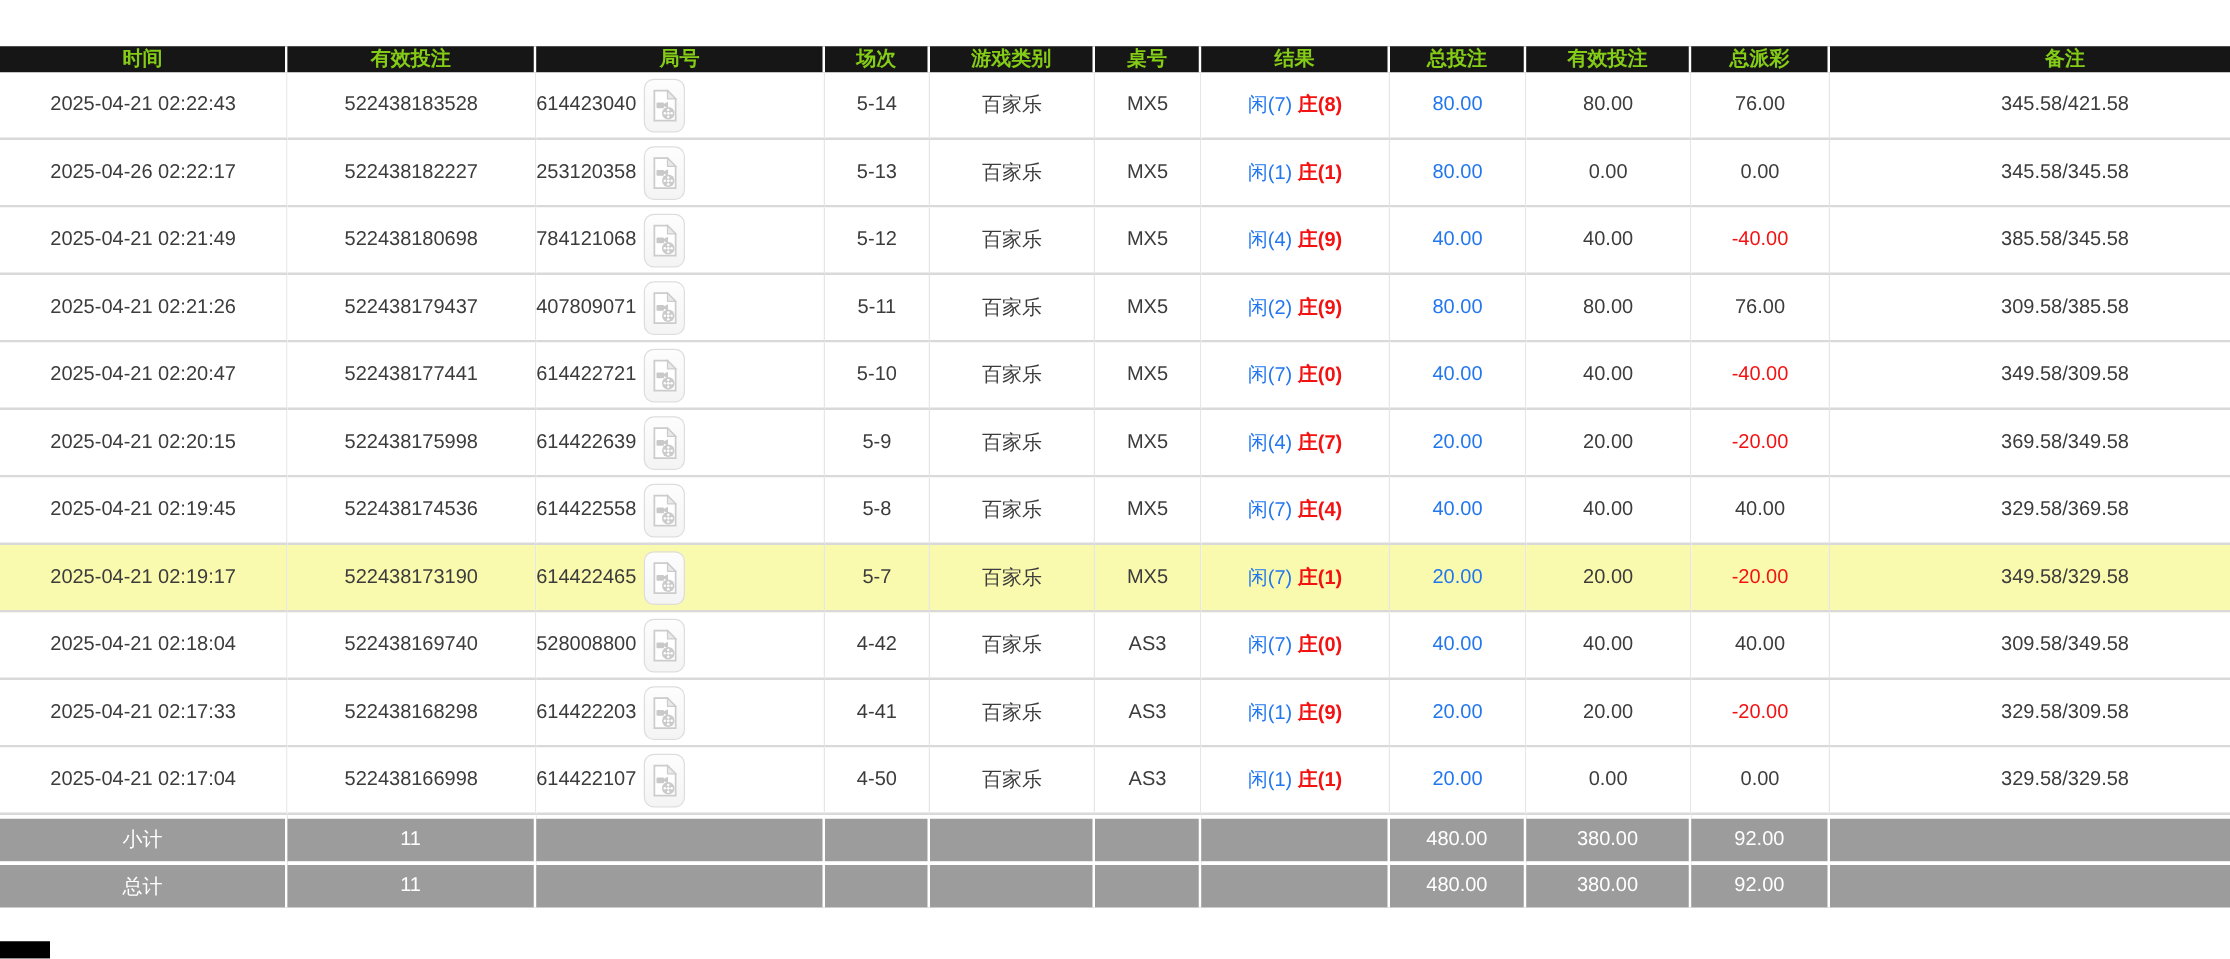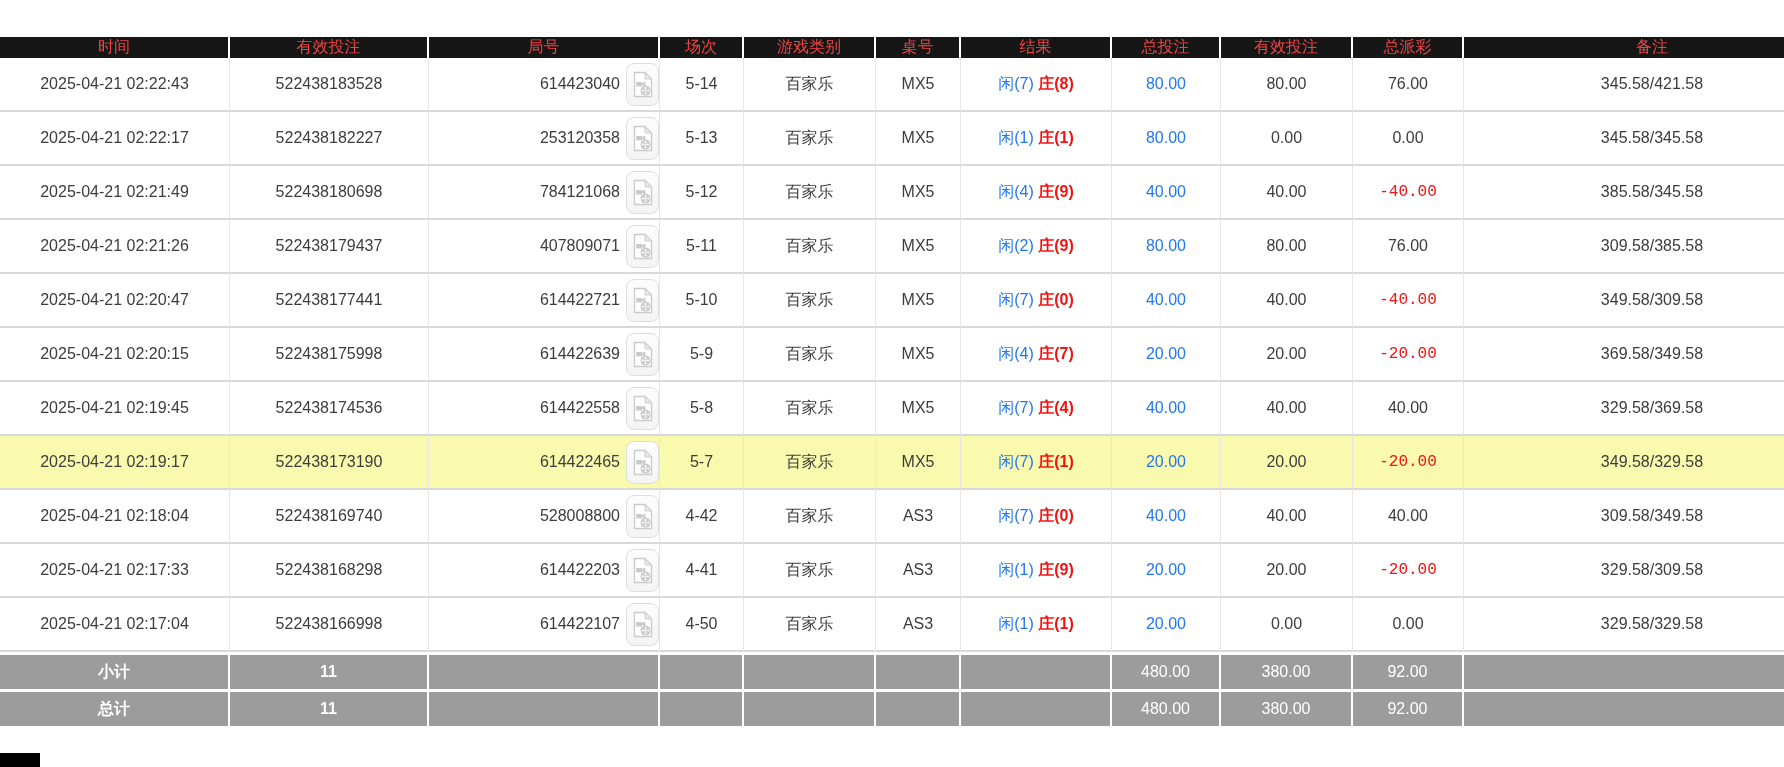--- a/index.html
+++ b/index.html
@@ -15,48 +15,48 @@
   }
   table.records{
     border-collapse:separate;border-spacing:0;table-layout:fixed;
     width:1840px;margin-top:37px;
   }
   col.c-time{width:230px}col.c-bet{width:199px}col.c-round{width:231px}
   col.c-sess{width:84px}col.c-game{width:132px}col.c-table{width:85px}
   col.c-res{width:151px}col.c-tot{width:109px}col.c-valid{width:132px}
   col.c-pay{width:111px}col.c-rem{width:376px}
   thead th{
-    background:var(--header-bg);color:#ef4444;font-weight:normal;font-size:16px;
+    background:var(--header-bg);color:#84cc16;font-weight:bold;font-size:16px;
     height:14px;border-right:2px solid #fff;text-align:center;vertical-align:middle;
   }
   thead th:last-child{border-right:none;}
   tbody td{
     height:54px;text-align:center;vertical-align:middle;font-size:16px;
     border-bottom:2px solid var(--border-h);border-right:1px solid var(--border-v);
     background:#fff;
   }
   tbody td:last-child{border-right:none;}
   tbody tr.highlight td{background:var(--highlight-yellow);}
   td.blue{color:var(--accent-blue);}
   span.player{color:var(--accent-blue);}
   span.banker{color:var(--accent-red);font-weight:bold;}
-  td.neg{color:var(--accent-red);font-family:Liberation Mono, monospace;}
-  .round-cell{display:flex;align-items:center;justify-content:flex-end;gap:6px;}
+  td.neg{color:var(--accent-red);}
+  .round-cell{display:flex;align-items:center;justify-content:flex-start;gap:6px;}
   .video-btn{
     width:33px;height:43px;border:1px solid #ddd;border-radius:8px;
     background:linear-gradient(#fdfdfd,#f4f4f4);cursor:pointer;
     display:inline-flex;align-items:center;justify-content:center;padding:0;
   }
   tfoot td{
     background:var(--footer-gray);color:#fff;font-size:16px;height:37px;
     text-align:center;vertical-align:middle;
     border-top:3px solid #fff;border-right:2px solid #fff;
   }
   tfoot td:last-child{border-right:none;}
-  tfoot td.flabel{font-weight:bold;}
+  tfoot td.flabel{font-weight:normal;}
   .corner-bar{position:absolute;left:0;bottom:0;width:40px;height:14px;background:#000;}
 </style>
 </head>
 <body>
 
 <div class="viewport">
   <table class="records">
     <colgroup>
       <col class="c-time">
         <col class="c-bet">
@@ -111,21 +111,21 @@
           <td>5-14</td>
           <td>百家乐</td>
           <td>MX5</td>
           <td><span class="player">闲(7)</span> <span class="banker">庄(8)</span></td>
           <td class="blue">80.00</td>
           <td>80.00</td>
           <td>76.00</td>
           <td>345.58/421.58</td>
         </tr>
         <tr>
-          <td>2025-04-21 02:22:17</td>
+          <td>2025-04-26 02:22:17</td>
           <td>522438182227</td>
           <td>
             <div class="round-cell">
               <span>253120358</span>
               <button class="video-btn">
                 <svg width="20" height="27" viewBox="0 0 20 27">
                   <path d="M1.5 1.5 h10.5 l6.5 6.5 v17.5 h-17 z" fill="#ffffff" stroke="#cccccc" stroke-width="1.4"></path>
                   <path d="M12 1.5 l6.5 6.5 h-6.5 z" fill="#e9e9e9" stroke="#cccccc" stroke-width="1"></path>
                   <rect x="3.2" y="11" width="6" height="4.6" rx="0.8" fill="#c9c9c9"></rect>
                   <path d="M9.2 12 l3.2 -1.6 v5.2 l-3.2 -1.6 z" fill="#c9c9c9"></path>

